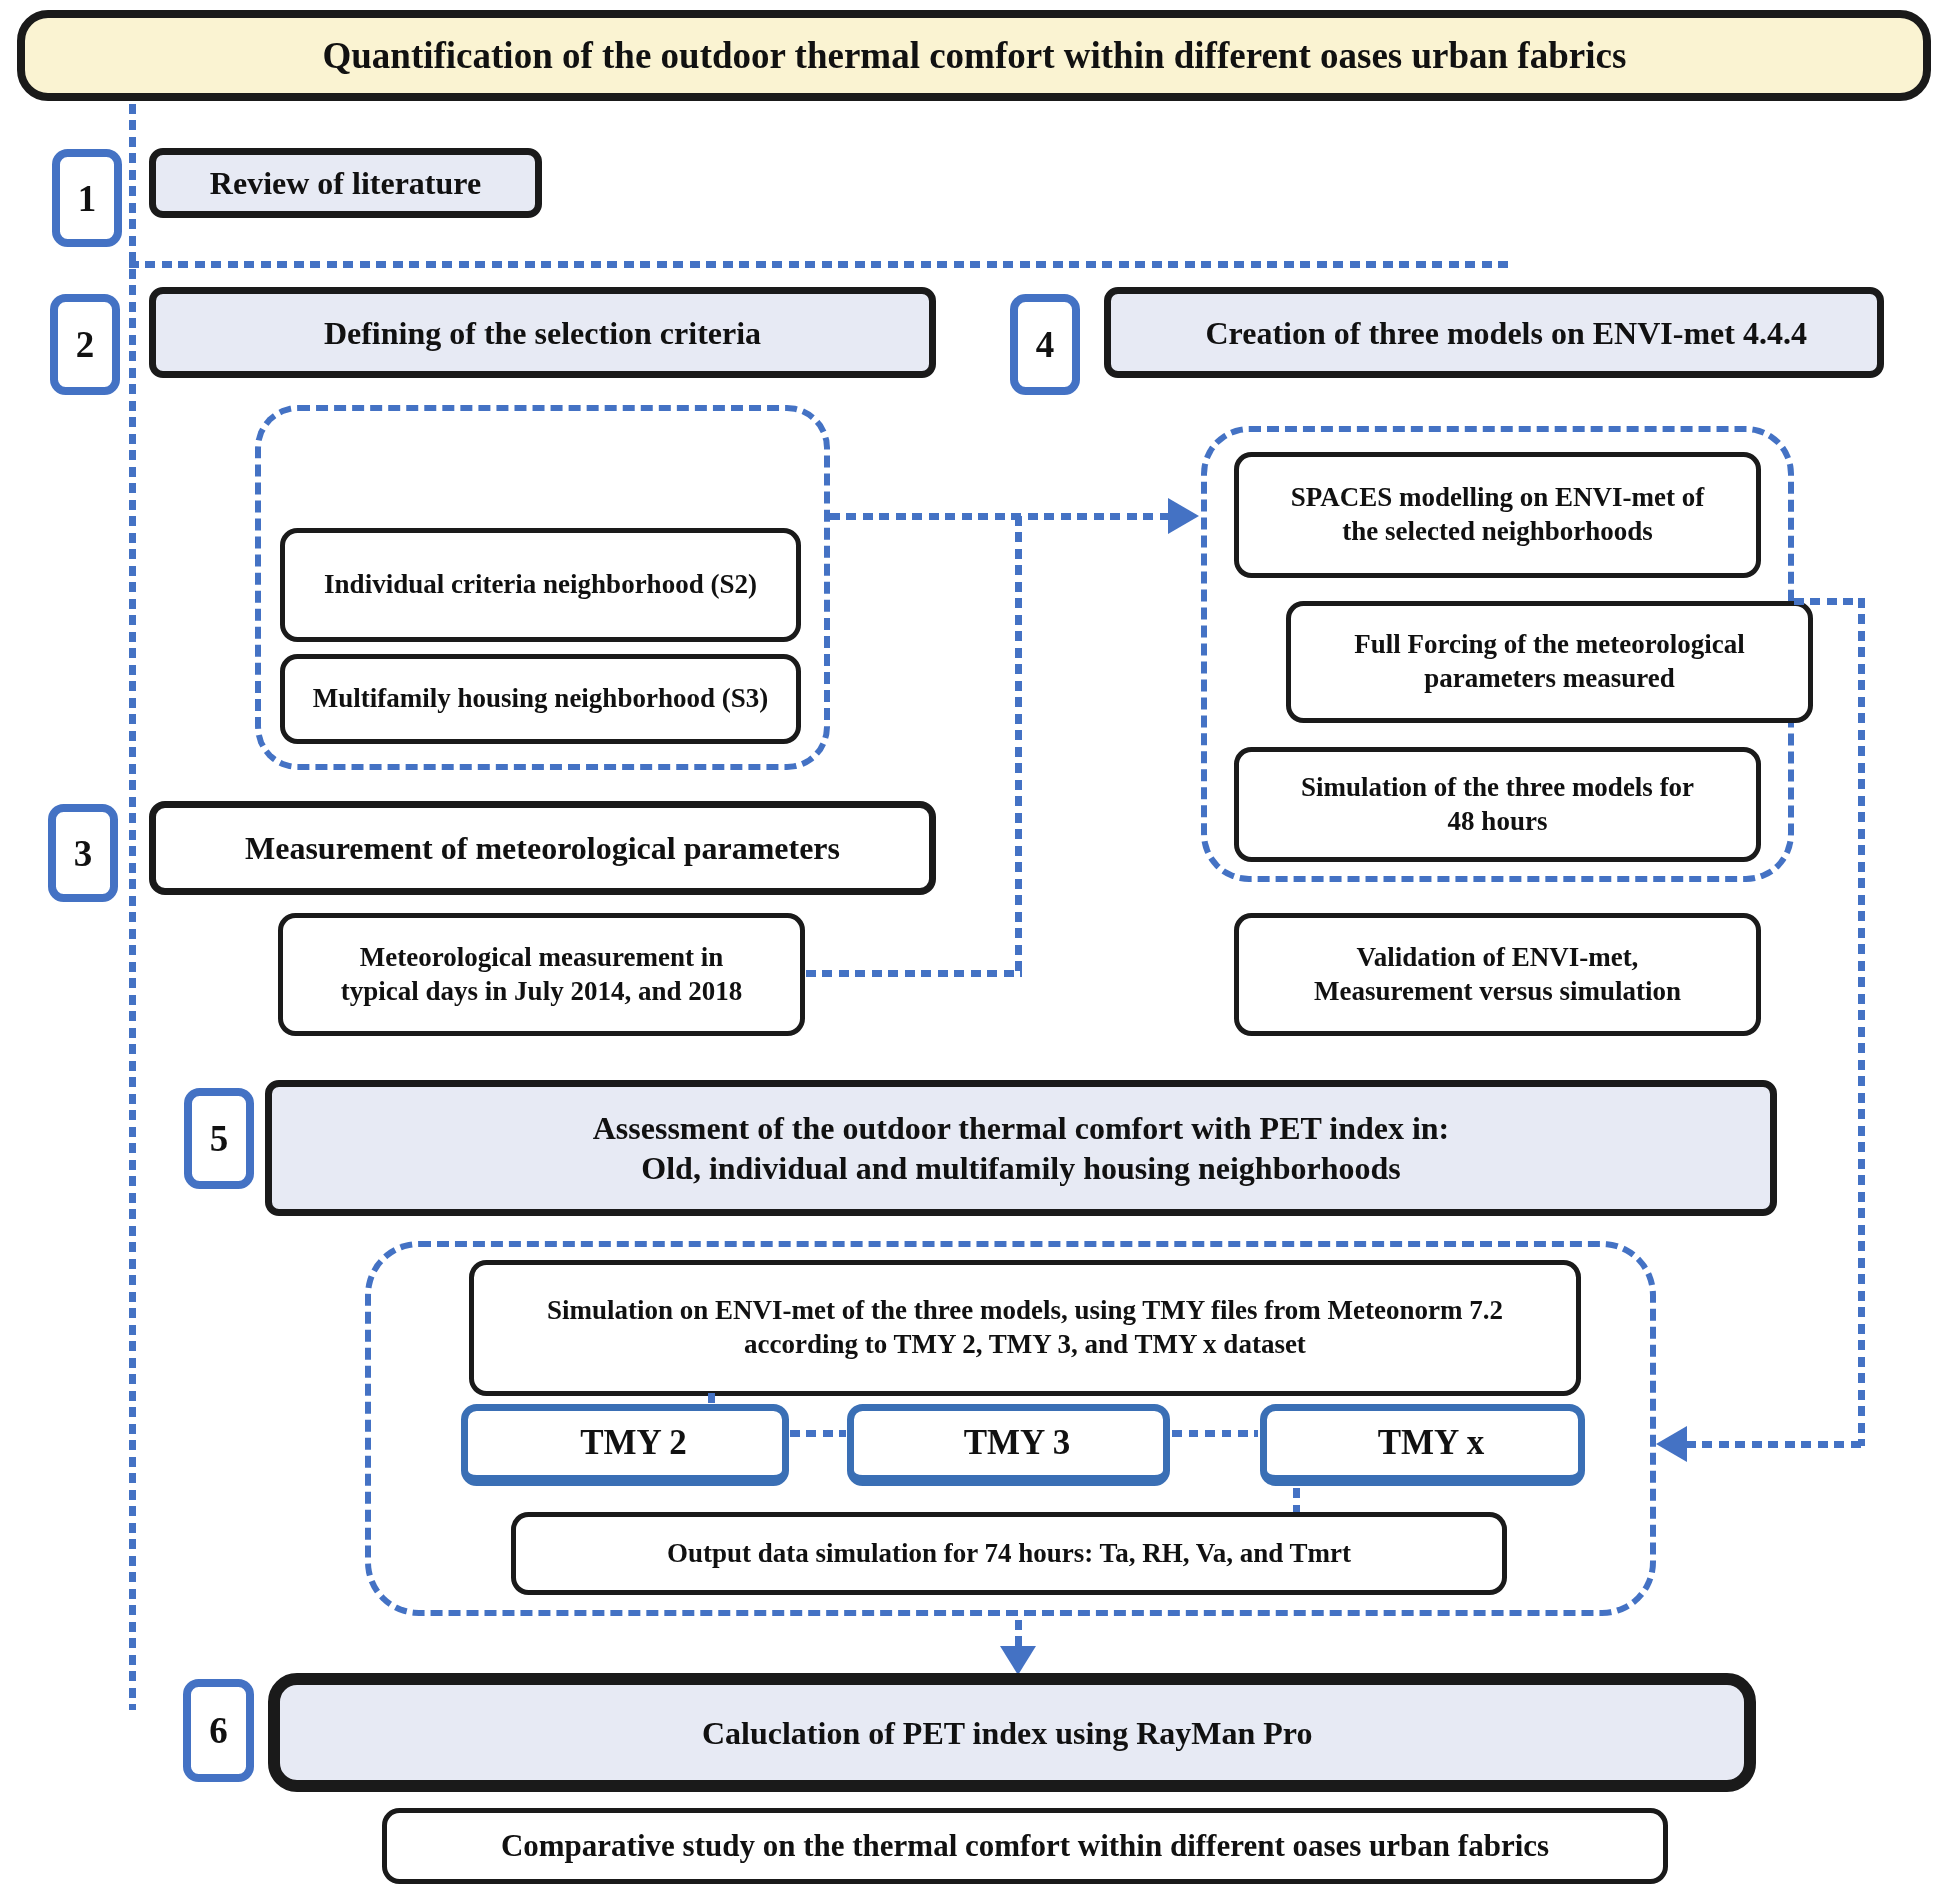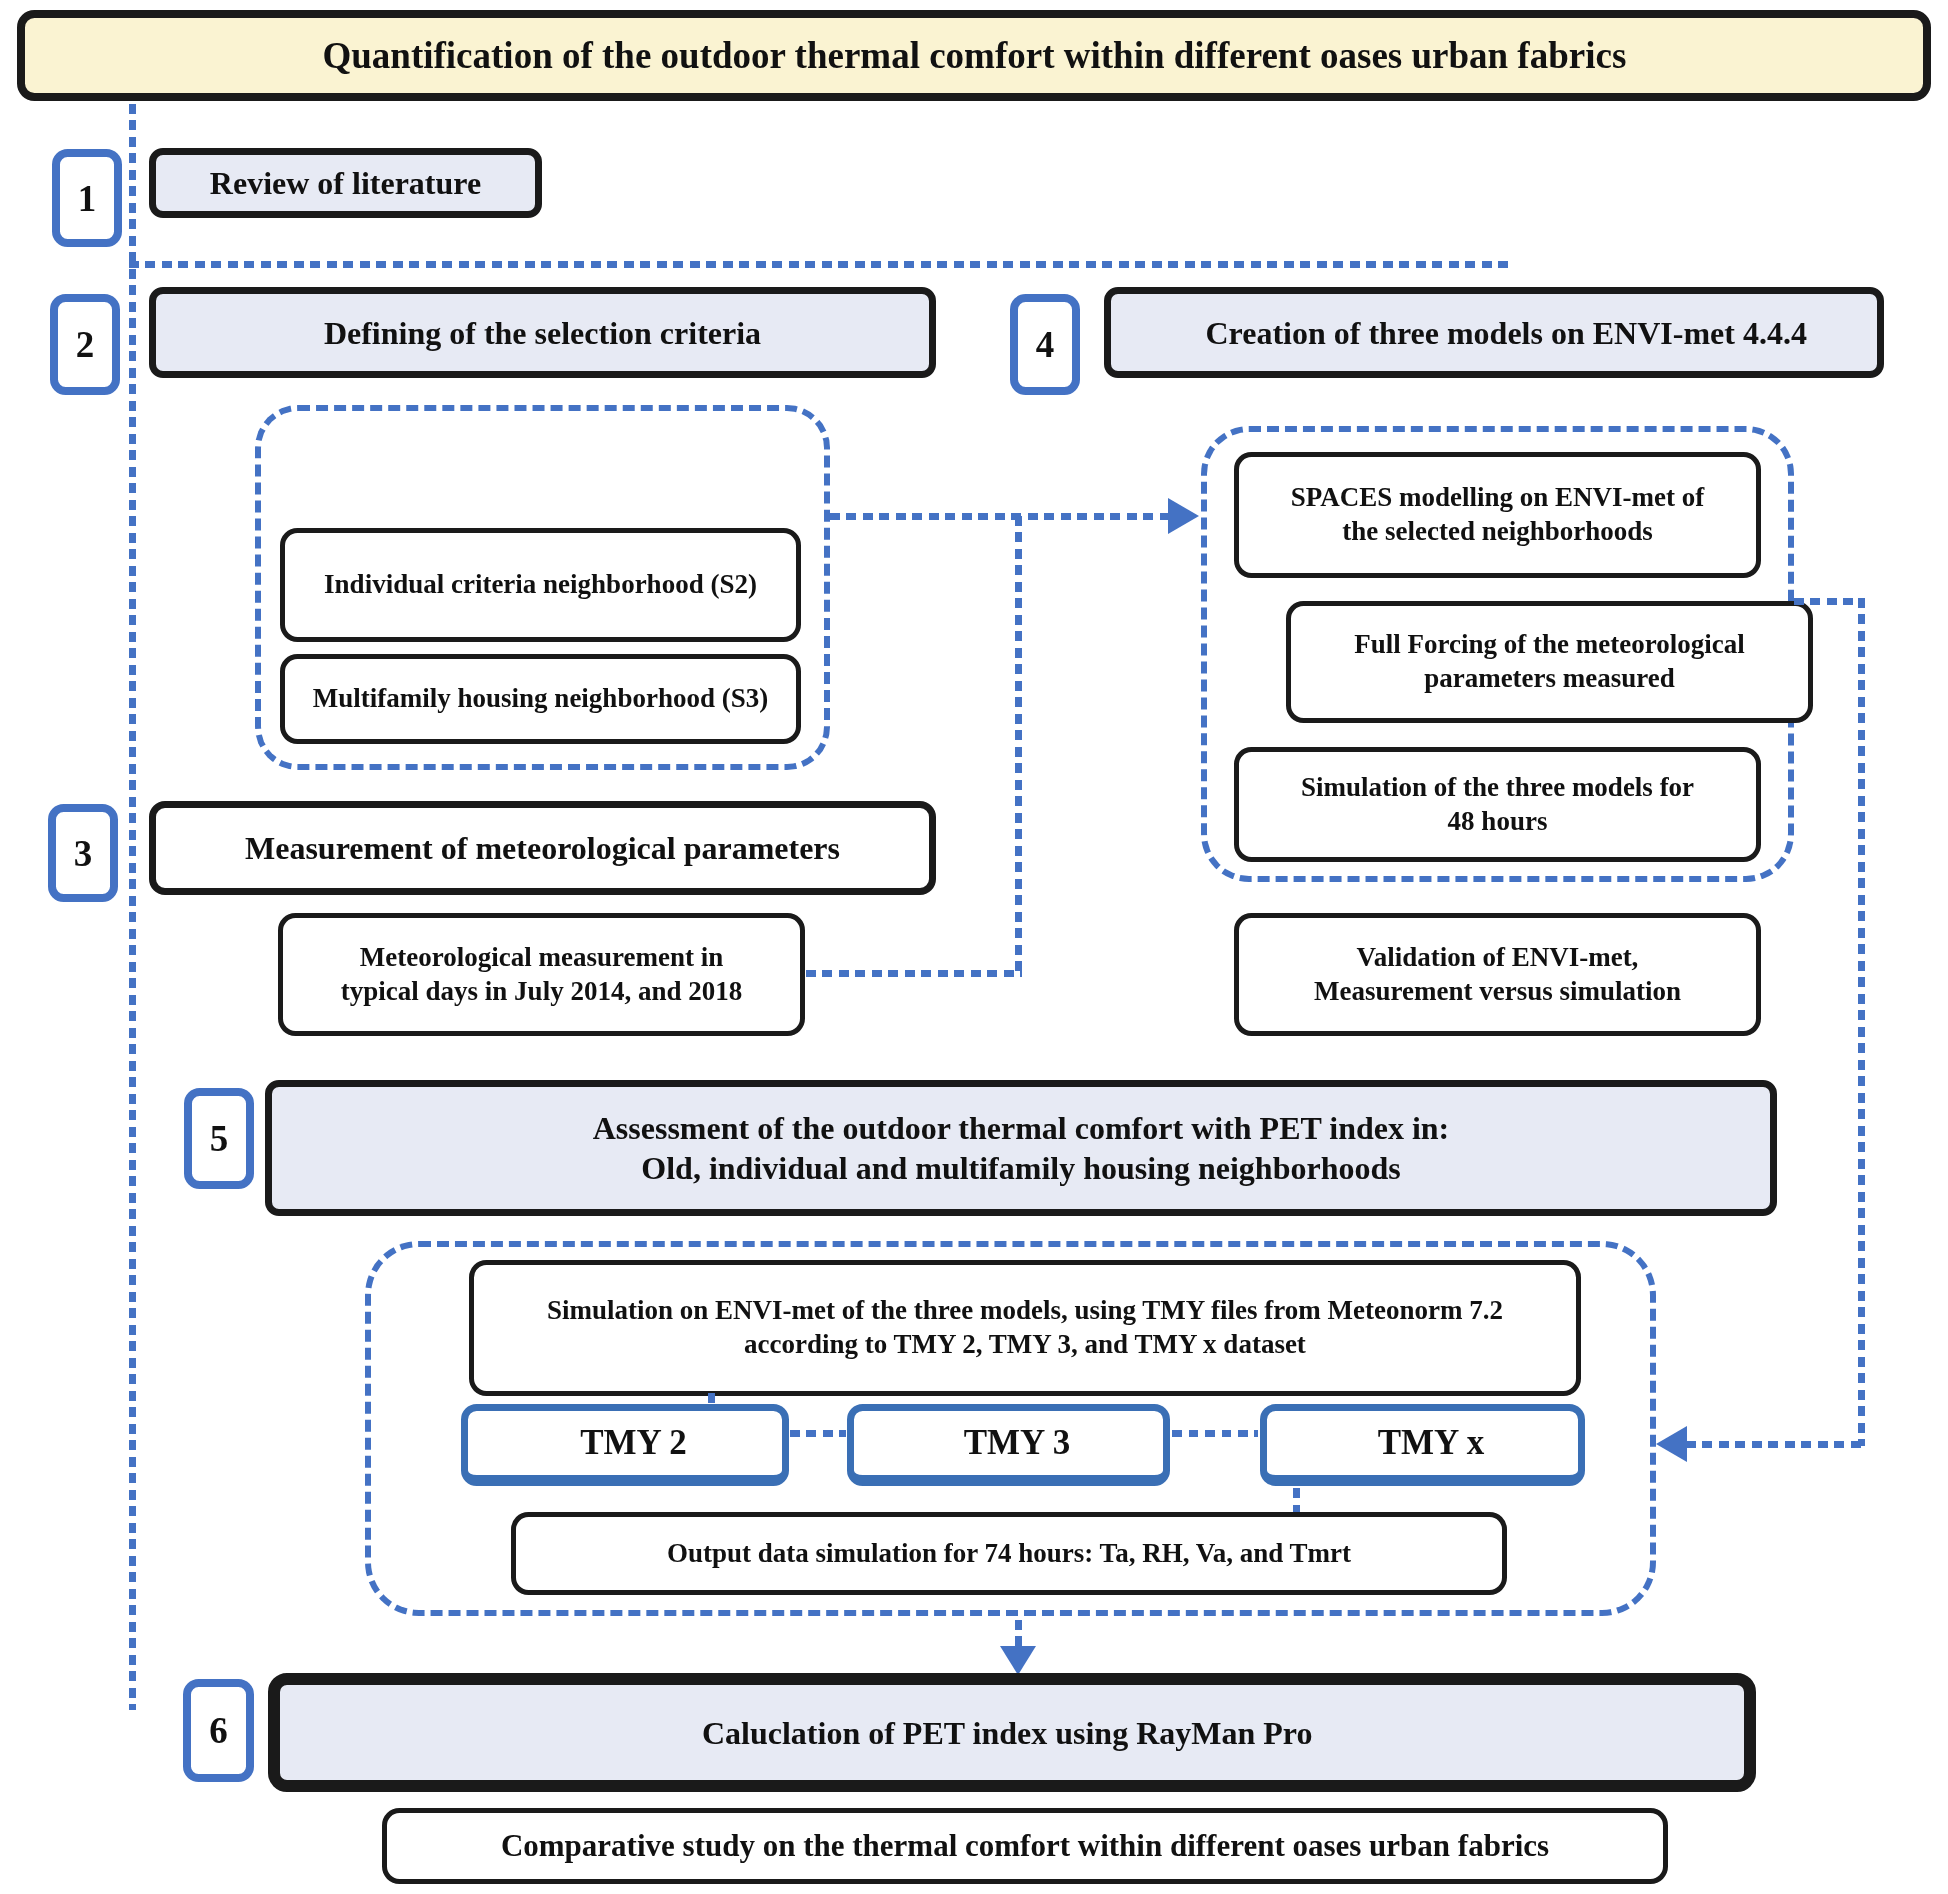--- a/index.html
+++ b/index.html
@@ -15,21 +15,21 @@
   .box{
     position:absolute;box-sizing:border-box;
     display:flex;align-items:center;justify-content:center;
     text-align:center;font-weight:bold;line-height:1.25;
     background:#ffffff;border:4.3px solid var(--ink);border-radius:17.4px;
     white-space:pre-line;padding:3.5px 15.6px;
   }
   .title-box{background:var(--title-fill);border-width:8.7px;border-radius:17.4px;font-size:37px;}
   .step{background:var(--step-fill);border-width:7.8px;border-radius:14px;font-size:32px;}
   .step-white{background:#ffffff;border-width:7.8px;border-radius:16px;font-size:32px;}
-  .step-thick{border-width:12px;border-radius:19px;padding-left:6px;}
+  .step-thick{border-width:12px;border-radius:29px;padding-left:6px;}
   .white-box{font-size:27px;border-width:5.2px;}
   .badge{
     position:absolute;box-sizing:border-box;background:#ffffff;
     border:8.7px solid var(--accent);border-radius:15.6px;
     display:flex;align-items:center;justify-content:center;
     font-size:37px;font-weight:600;
   }
   .dotted-container{position:absolute;box-sizing:border-box;border:6px dashed var(--accent);}
   .hdash{position:absolute;height:7px;background:repeating-linear-gradient(to right,var(--accent) 0 9.6px,transparent 9.6px 16.5px);}
   .vdash{position:absolute;width:7px;background:repeating-linear-gradient(to bottom,var(--accent) 0 9.6px,transparent 9.6px 16.5px);}
@@ -42,21 +42,21 @@
     border:7.8px solid var(--tmy-blue);border-bottom-width:11.3px;border-radius:15.6px;
     display:flex;align-items:center;justify-content:center;
     font-size:35px;font-weight:bold;padding-left:17px;
   }
 </style>
 </head>
 <body>
 
 <div class="stage">
 
-  <div class="box title-box" style="left:17.4px;top:10.4px;width:1914px;height:91px;">Quantification of the outdoor thermal comfort within different oases urban fabrics</div>
+  <div class="box title-box" style="left:17.4px;top:10.4px;width:1914px;height:91px;border-radius:31px;">Quantification of the outdoor thermal comfort within different oases urban fabrics</div>
 
   <div class="vdash" style="left:129px;top:104px;height:1606px;"></div>
 
   <div class="hdash" style="left:129px;top:261px;width:1386px;"></div>
 
   <div class="badge" style="left:52px;top:149px;width:70px;height:98px;">1</div>
   <div class="box step" style="left:149px;top:148px;width:393px;height:70px;">Review of literature</div>
 
   <div class="badge" style="left:50px;top:294px;width:70px;height:101px;">2</div>
   <div class="box step" style="left:149px;top:287px;width:787px;height:91px;">Defining of the selection criteria</div>

